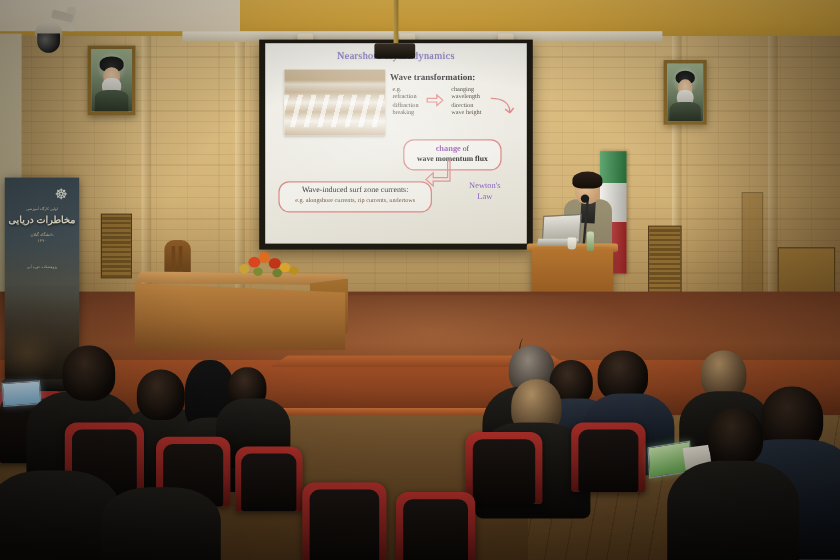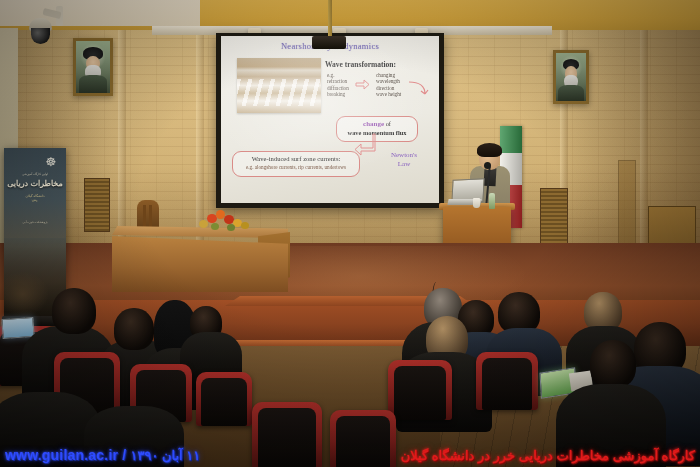--- a/index.html
+++ b/index.html
@@ -724,20 +724,14 @@
   <div class="head" style="left:590px;top:340px;width:46px;height:48px;"></div>
   <div class="shoulders" style="left:556px;top:384px;width:110px;height:90px;"></div>
 
   <div class="seat" style="left:252px;top:402px;width:70px;height:66px;"></div>
   <div class="seat-inner" style="left:258px;top:408px;width:58px;height:60px;"></div>
   <div class="seat" style="left:330px;top:410px;width:66px;height:58px;"></div>
   <div class="seat-inner" style="left:336px;top:416px;width:54px;height:52px;"></div>
 
   <div class="vignette"></div>
 
-  <div class="footer-left">
-    <span>www.guilan.ac.ir</span>
-    <span>/</span>
-    <span class="fa">۱۱ آبان  ۱۳۹۰</span>
-  </div>
-  <div class="footer-right">کارگاه آموزشی مخاطرات دریایی خرر در دانشگاه گیلان</div>
 
 </div>
 
 </body></html>

